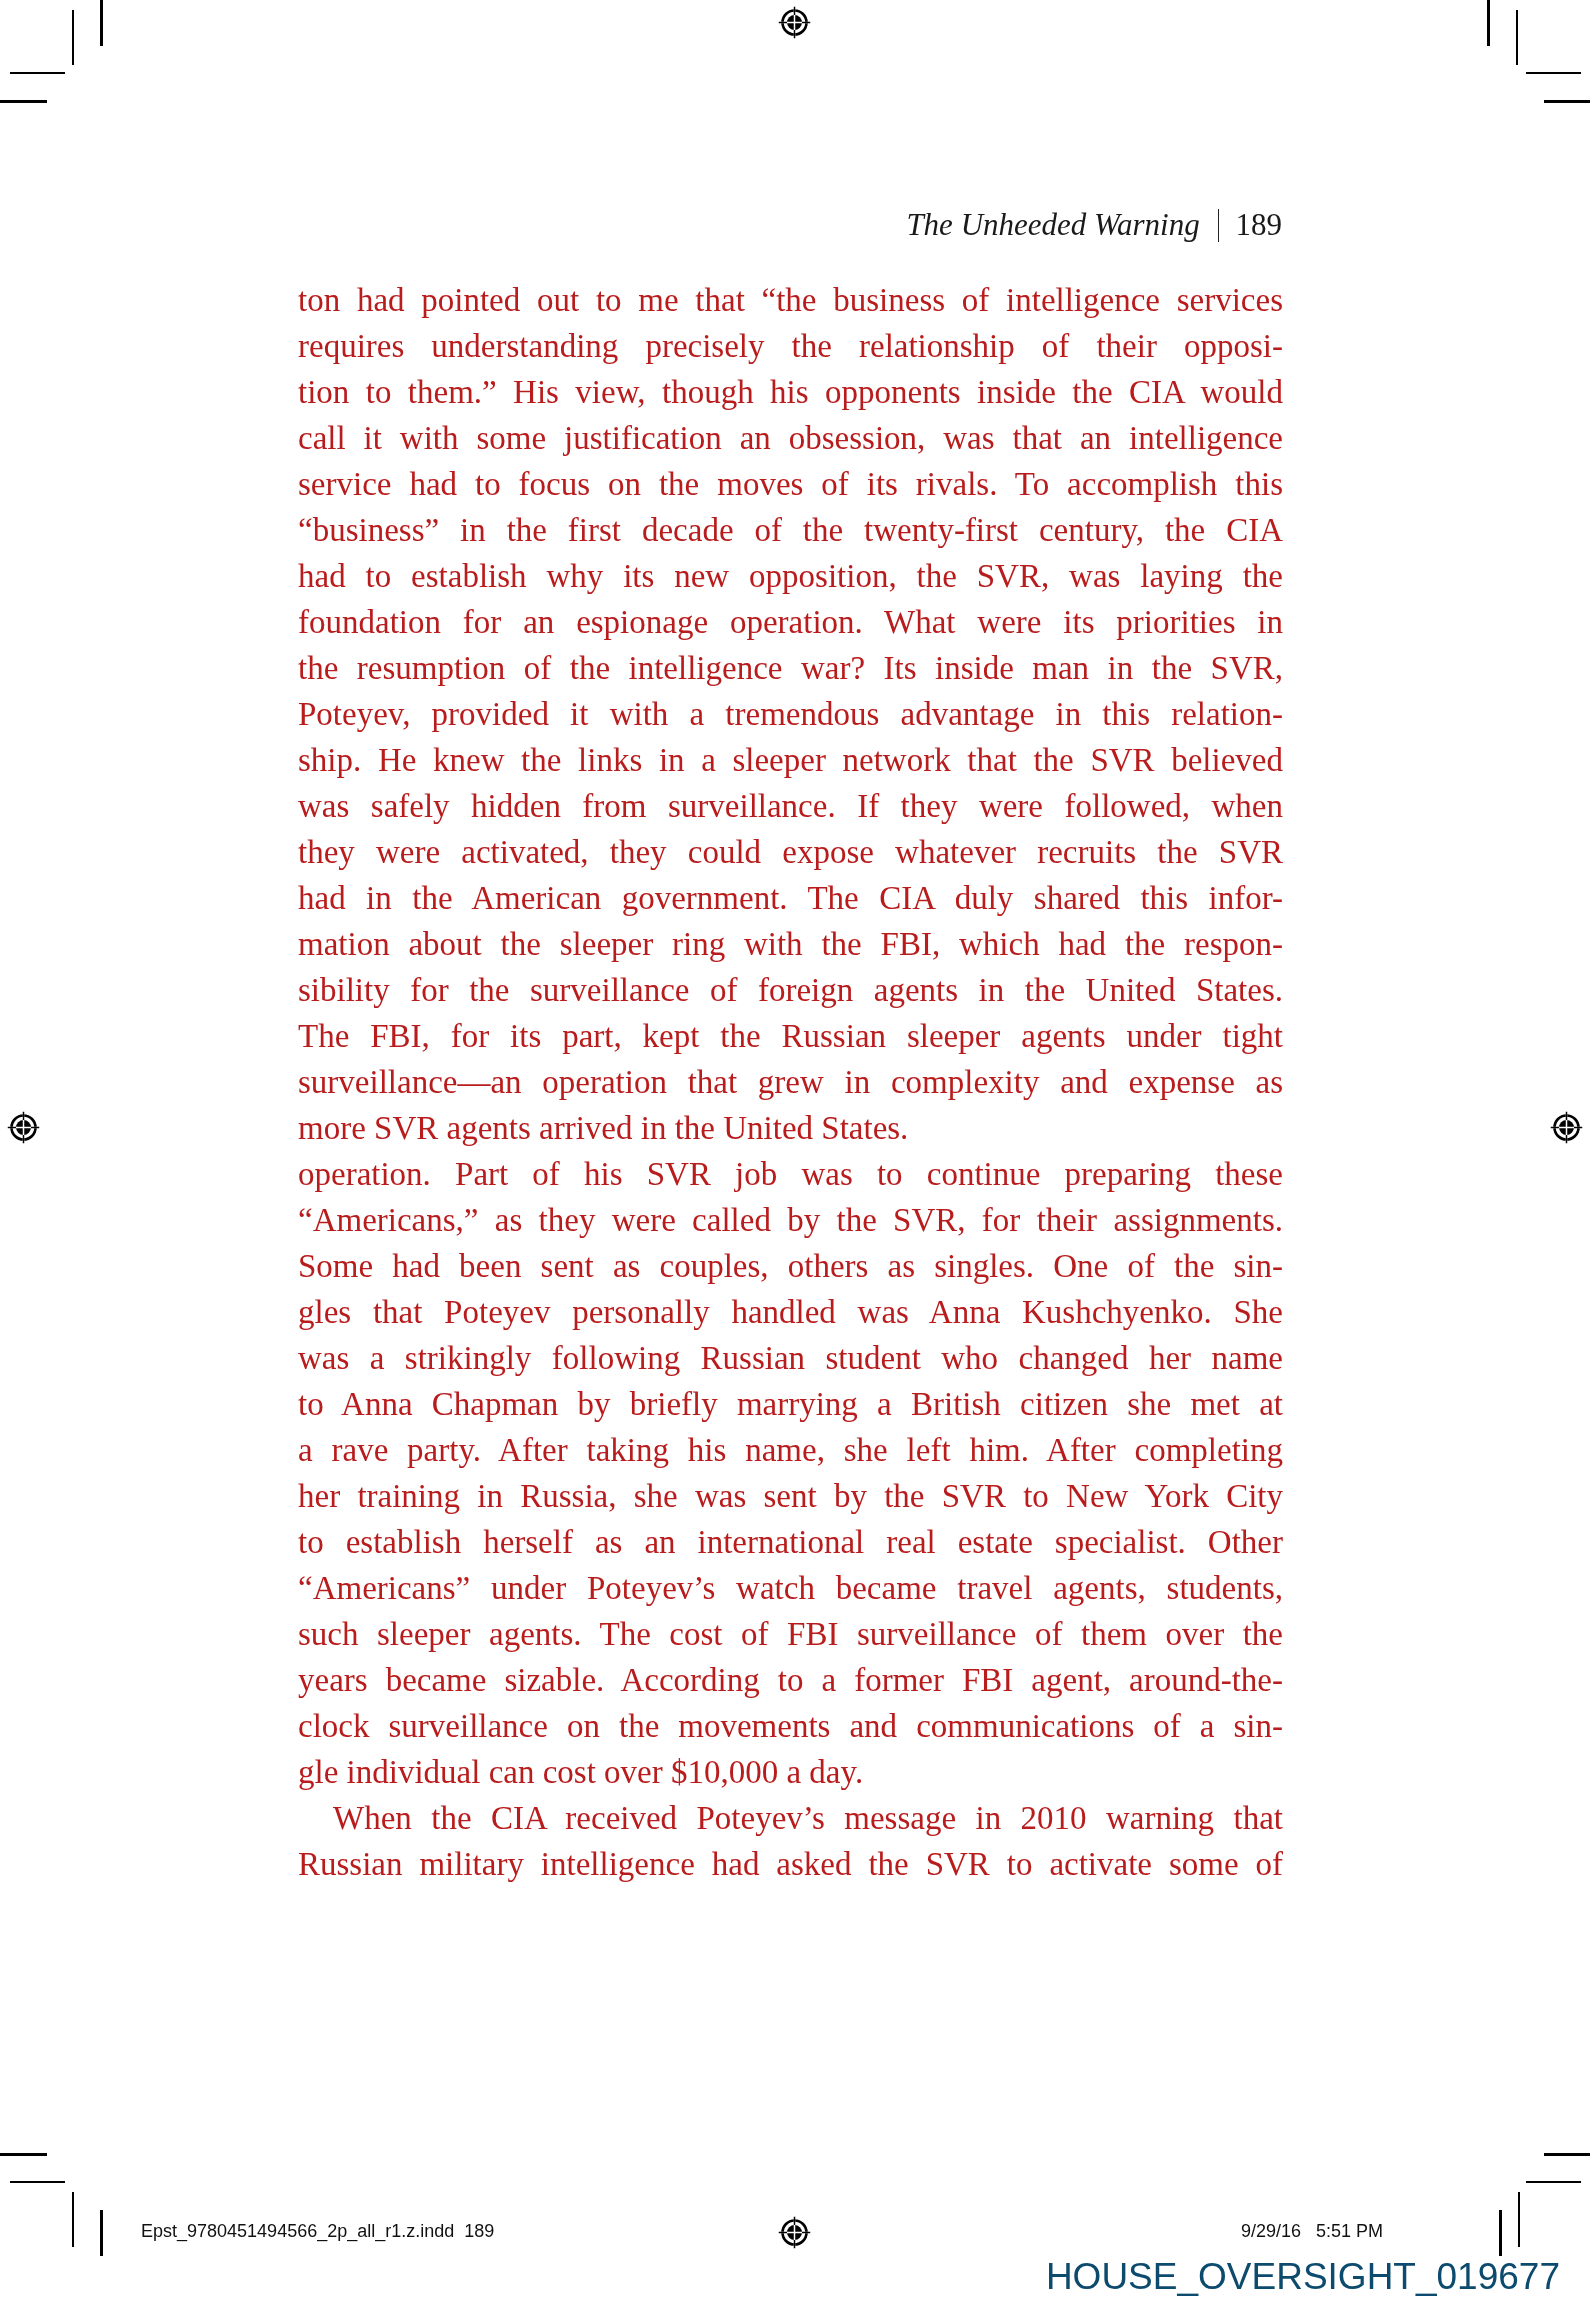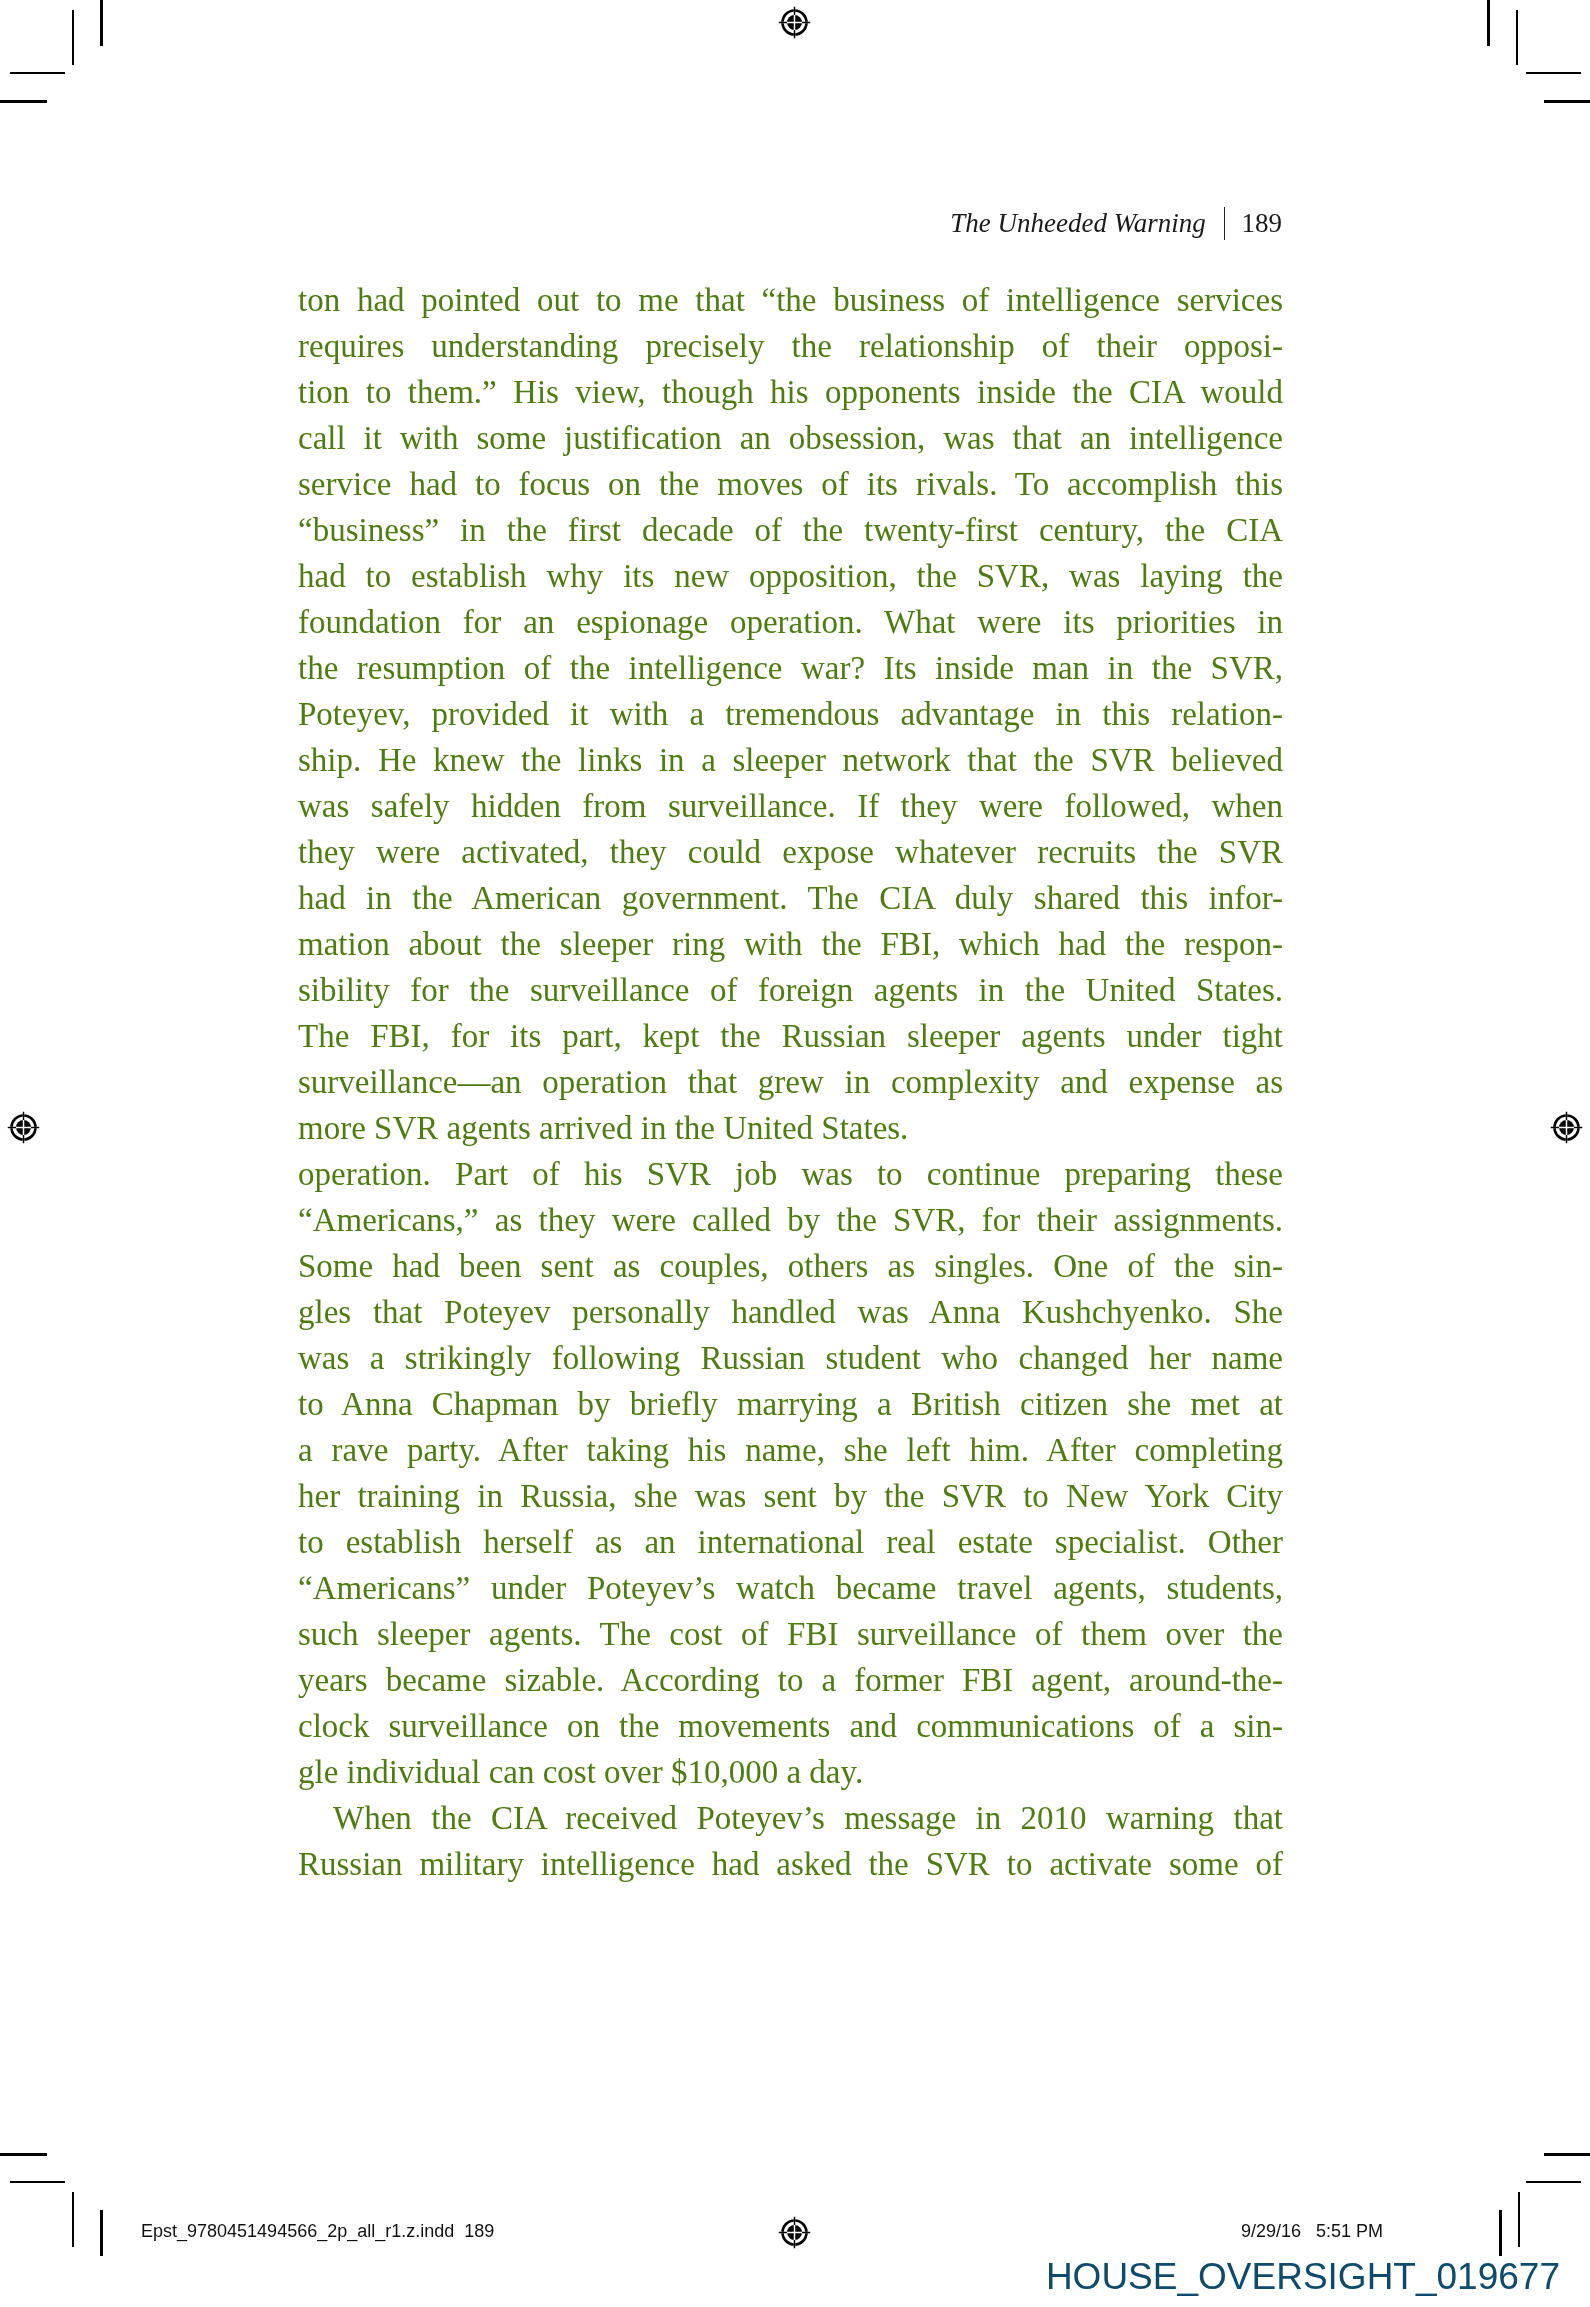--- a/index.html
+++ b/index.html
@@ -5,32 +5,32 @@
     html, body { margin: 0; padding: 0; background: #ffffff; }
     body {
       width: 1590px; height: 2307px; position: relative; overflow: hidden;
       color: #1a1a1a;
     }
     .mark { position: absolute; background: #000; }
     .reg { position: absolute; width: 33px; height: 33px; }
     .running-head {
       position: absolute; top: 207px; right: 308px;
       font-family: "Liberation Serif", "DejaVu Serif", serif;
-      font-size: 27px; color: #1a1a1a; white-space: nowrap;
+      font-size: 31px; color: #1a1a1a; white-space: nowrap;
       display: flex; align-items: center;
     }
     .running-head .title { font-style: italic; }
     .running-head .sep {
       display: inline-block; width: 1.5px; height: 33px; background: #222;
       margin: 0 16.3px 0 18px;
     }
     .body-text {
       position: absolute; left: 298px; top: 277px; width: 985px;
       font-family: "Liberation Serif", "DejaVu Serif", serif;
-      font-size: 33px; line-height: 46px; color: #4d7c0f;
+      font-size: 33px; line-height: 46px; color: #b91c1c;
     }
     .line {
       display: block; white-space: nowrap; text-align: justify;
       text-align-last: justify; height: 46px; overflow: visible;
     }
     .line.last { text-align-last: left; }
     .line.indent { padding-left: 35px; }
     .slug {
       position: absolute; font-family: "Liberation Sans", "DejaVu Sans", sans-serif;
       font-size: 18px; color: #111; white-space: nowrap;

